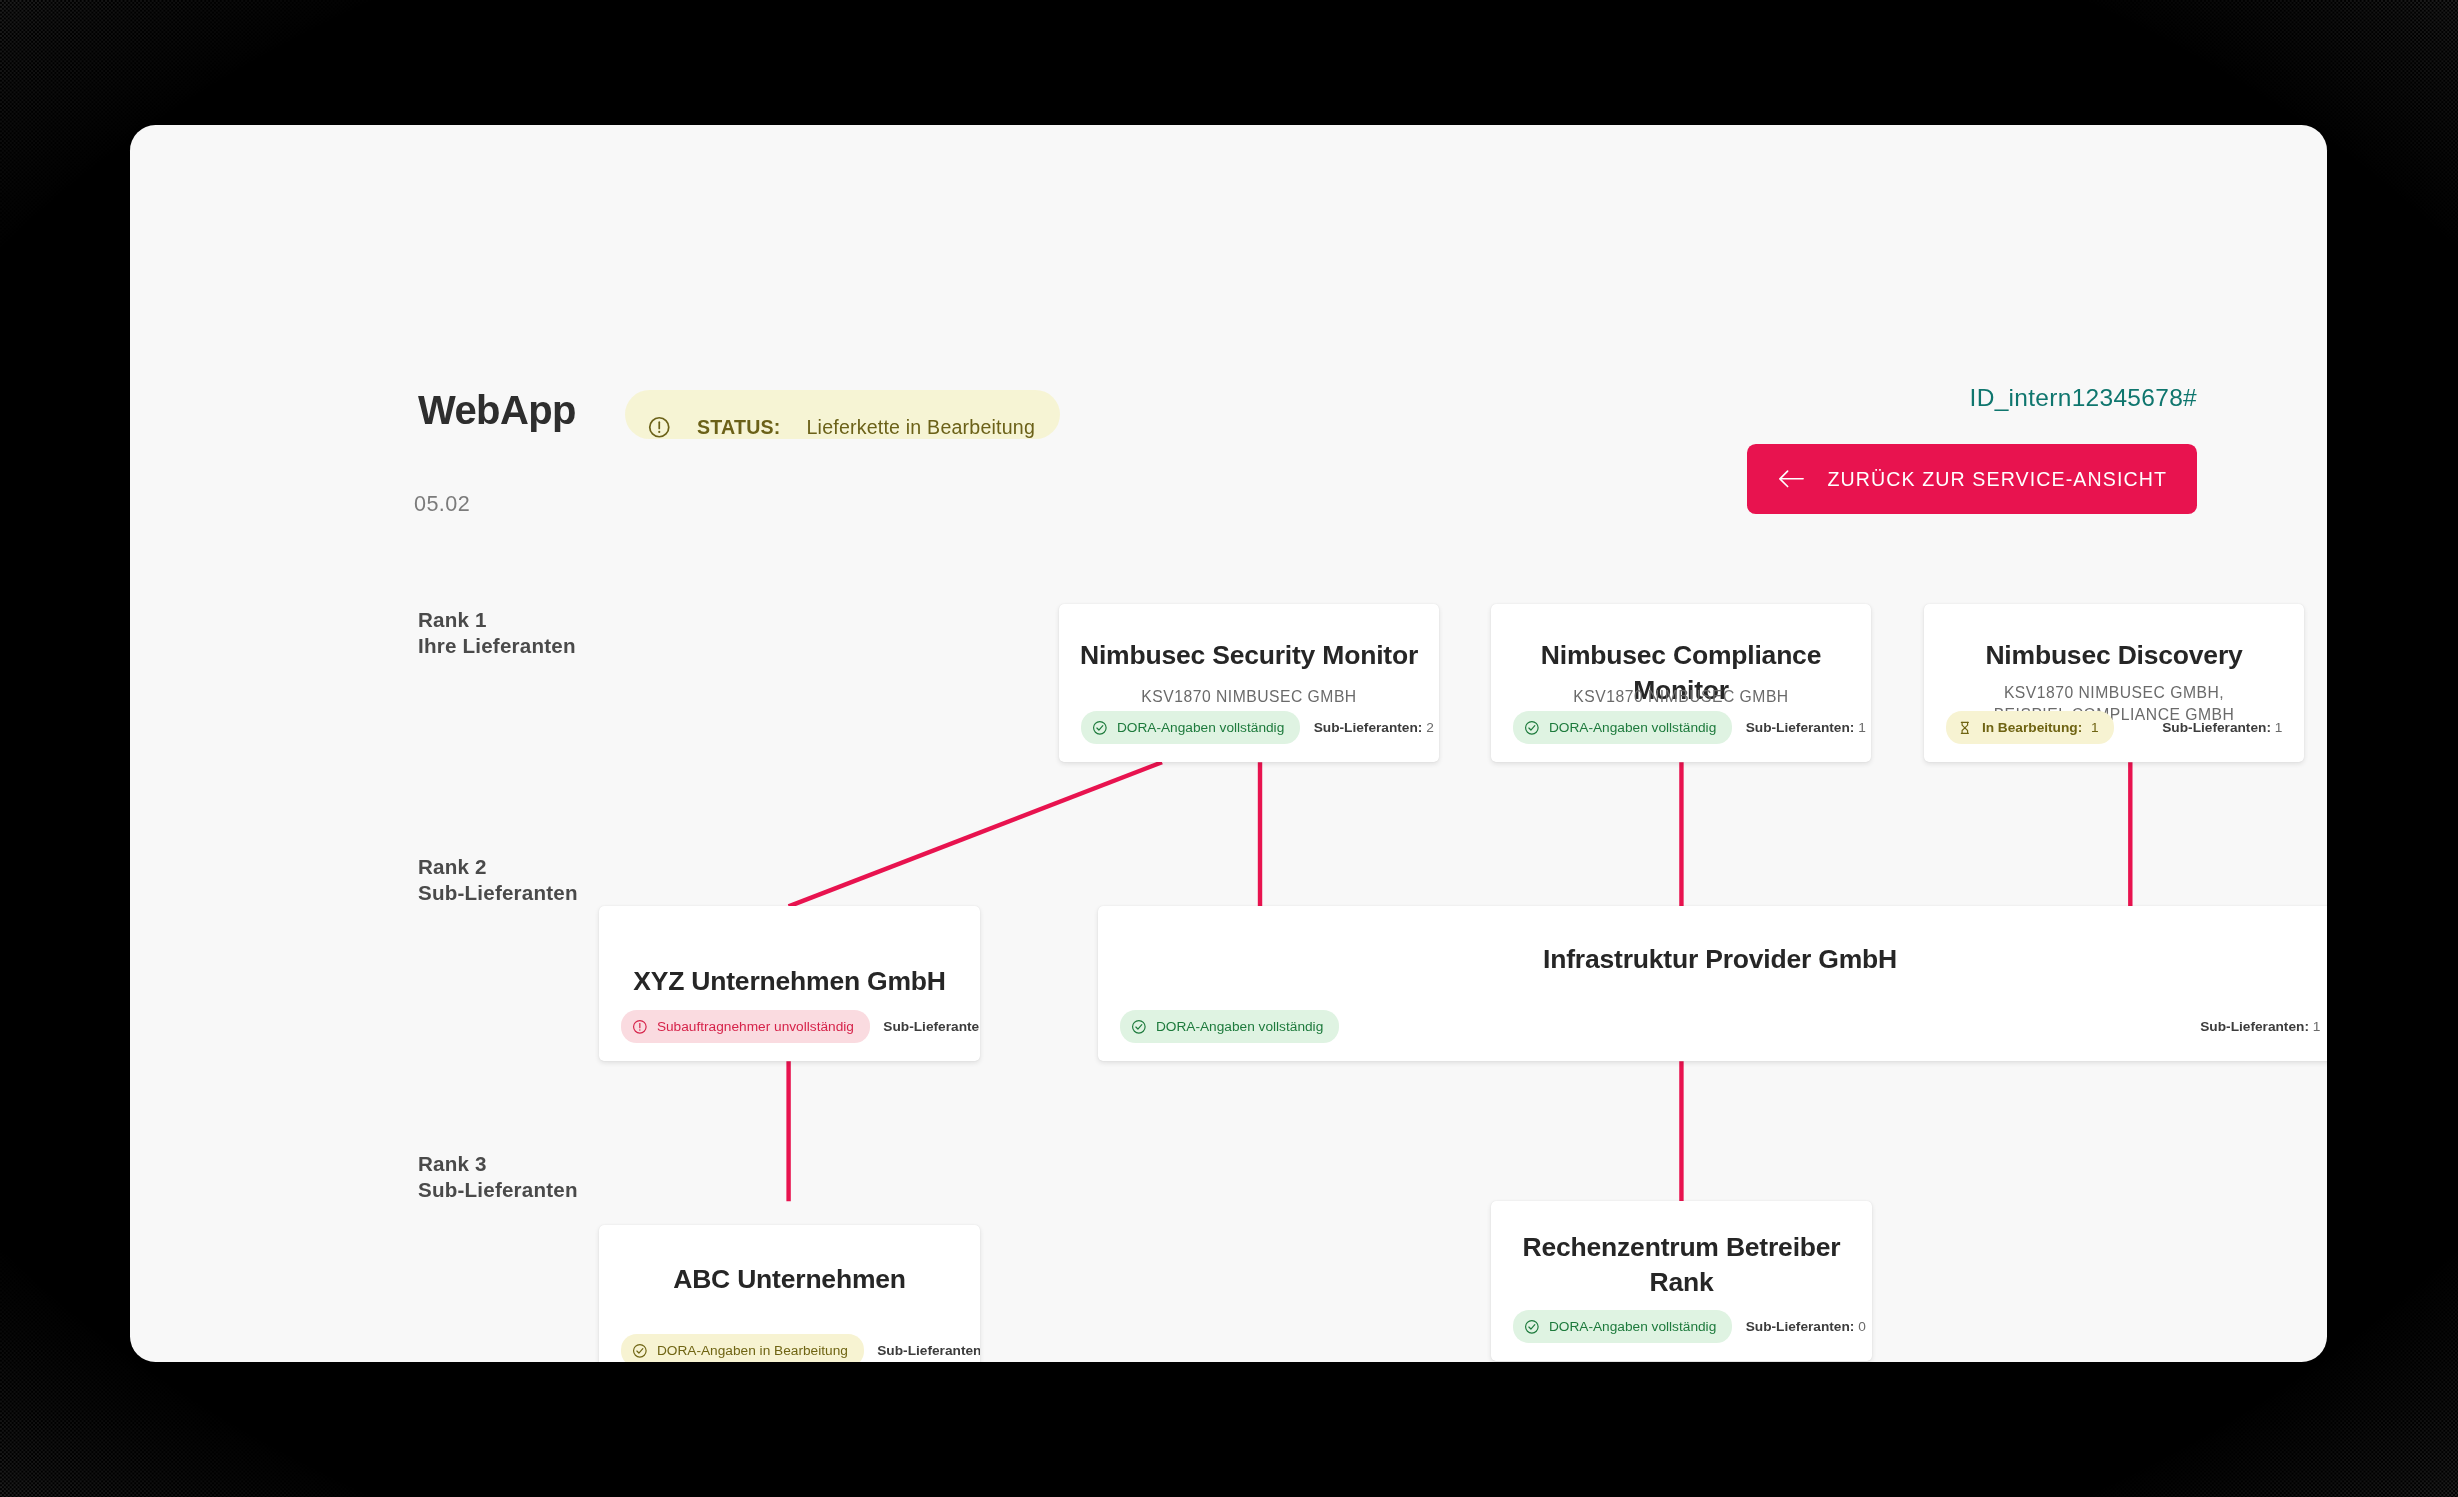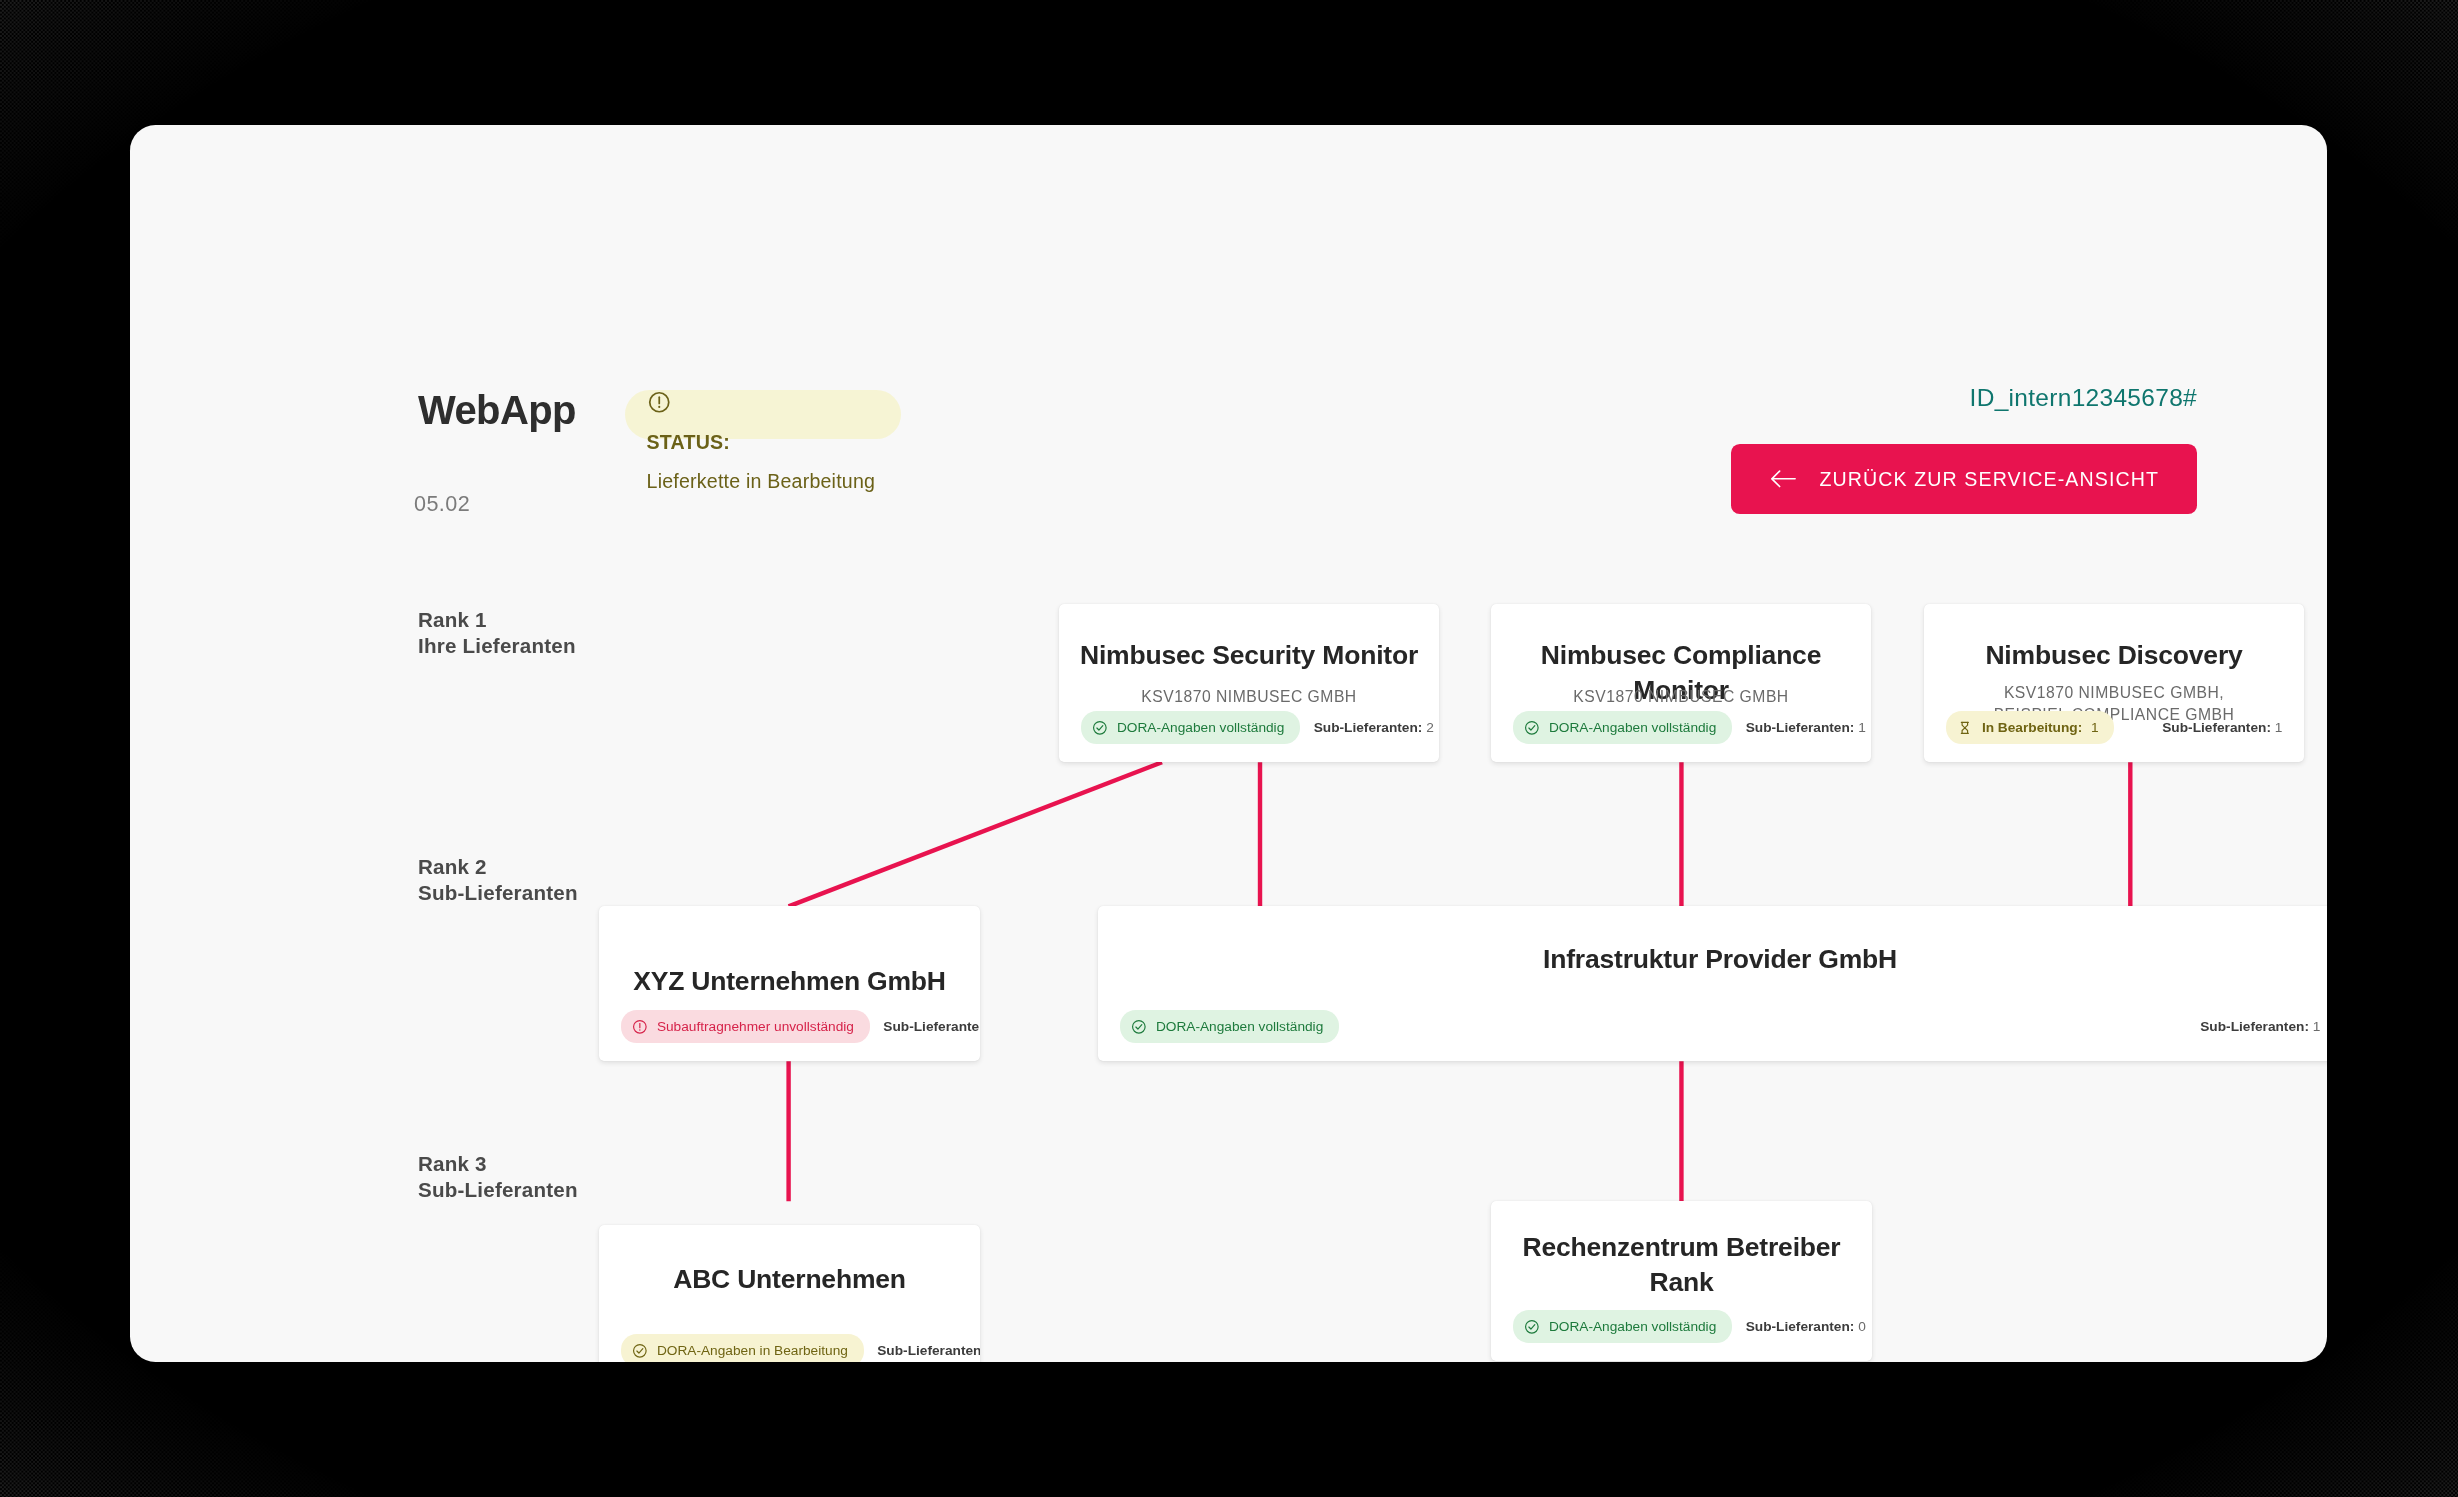--- a/index.html
+++ b/index.html
@@ -67,26 +67,25 @@
     font-weight: 800;
     color: #2e2e2e;
     letter-spacing: -0.6px;
   }
 
   .status-pill {
     position: absolute;
     left: 495px; top: 265px;
     height: 49px;
     display: flex;
-    align-items: flex-start;
-    gap: 16px;
+    align-items: flex-end;
+    gap: 26px;
     padding: 0 25.5px 0 21.6px;
     border-radius: 24.5px;
     background: #f6f4d4;
-    flex-direction: column;
   }
   .status-pill .warn-ico { width: 24.5px; height: 24.5px; flex: 0 0 auto; display: block; }
   .status-label {
     font-size: 19.6px;
     font-weight: 700;
     color: #6b6118;
     letter-spacing: 0.2px;
   }
   .status-value {
     font-size: 19.6px;
@@ -112,21 +111,21 @@
     text-align: right;
   }
 
   .back-btn {
     position: absolute;
     right: 130px; top: 319px;
     height: 70px;
     display: flex;
     align-items: center;
     gap: 21.6px;
-    padding: 0 38px;
+    padding: 0 30px;
     border: none;
     border-radius: 8.8px;
     background: #e8134f;
     color: #fff;
     cursor: pointer;
     font-family: inherit;
   }
   .back-btn .arrow-ico { width: 29px; height: 21.6px; flex: 0 0 auto; display: block; }
   .back-btn .btn-label {
     font-size: 19.6px;

